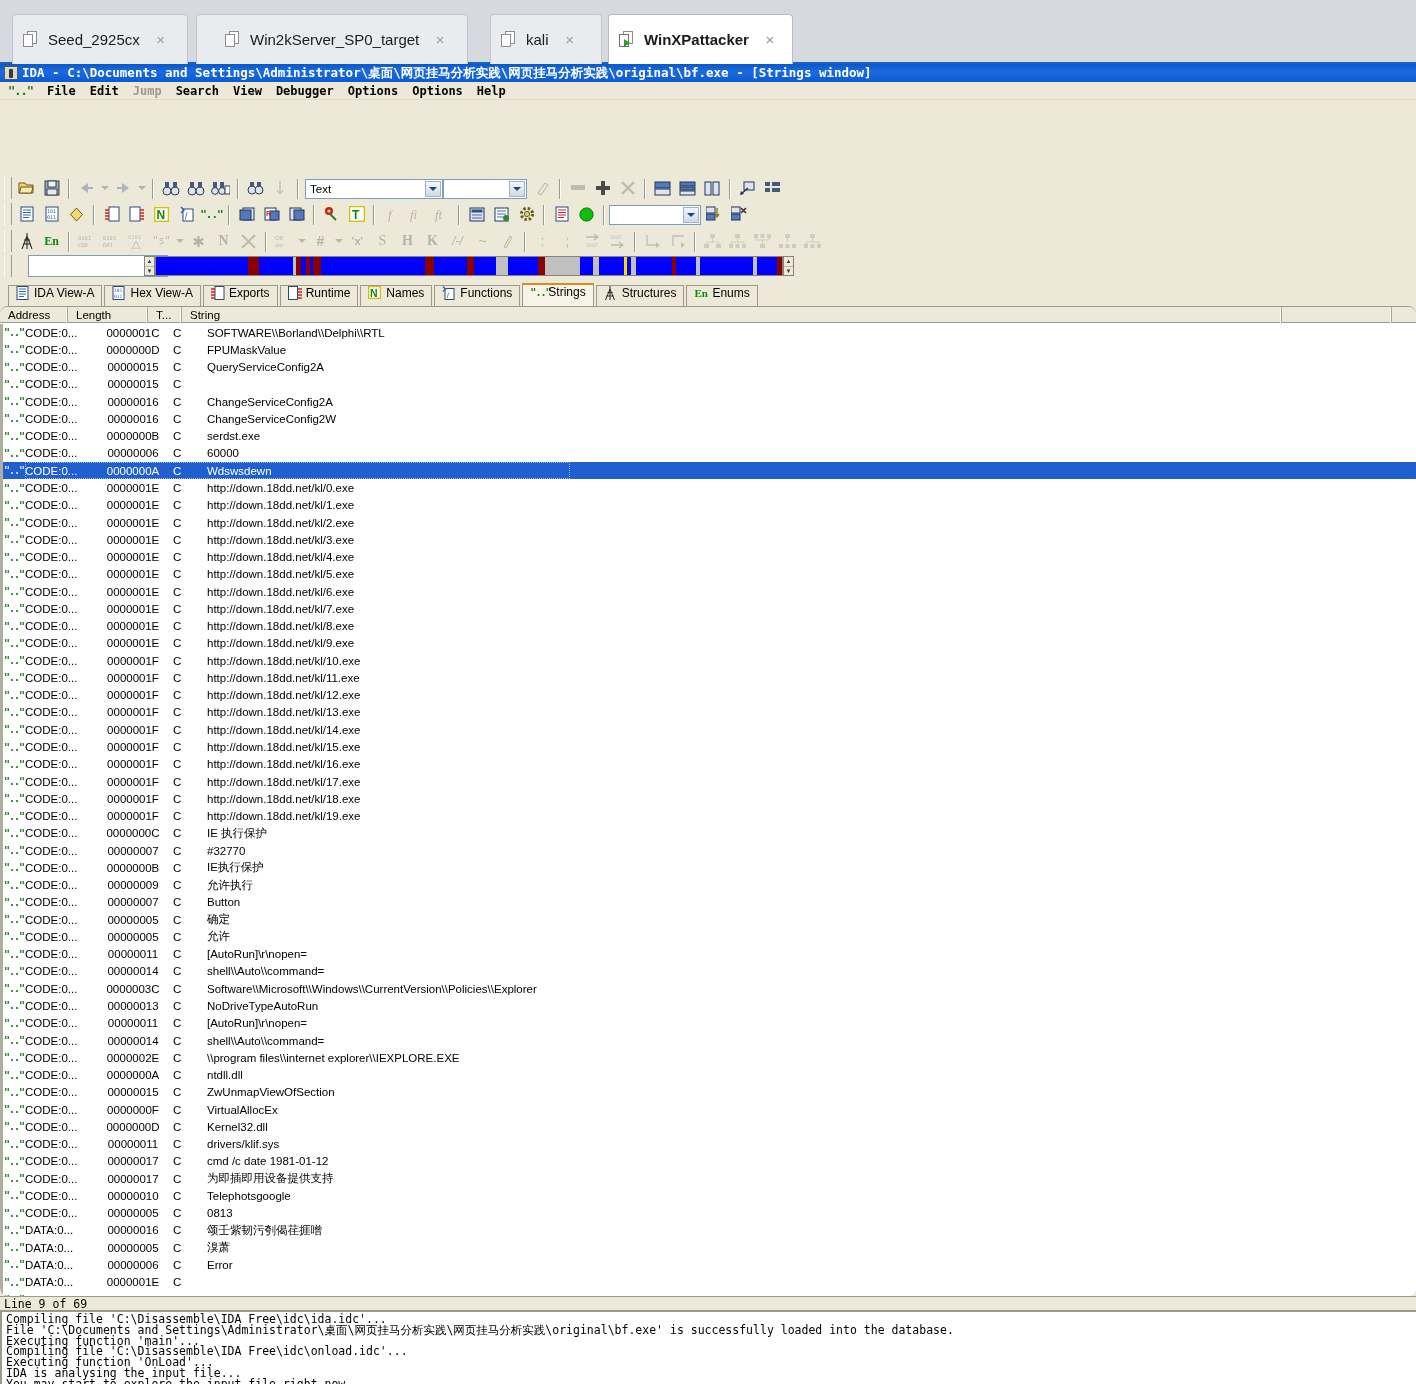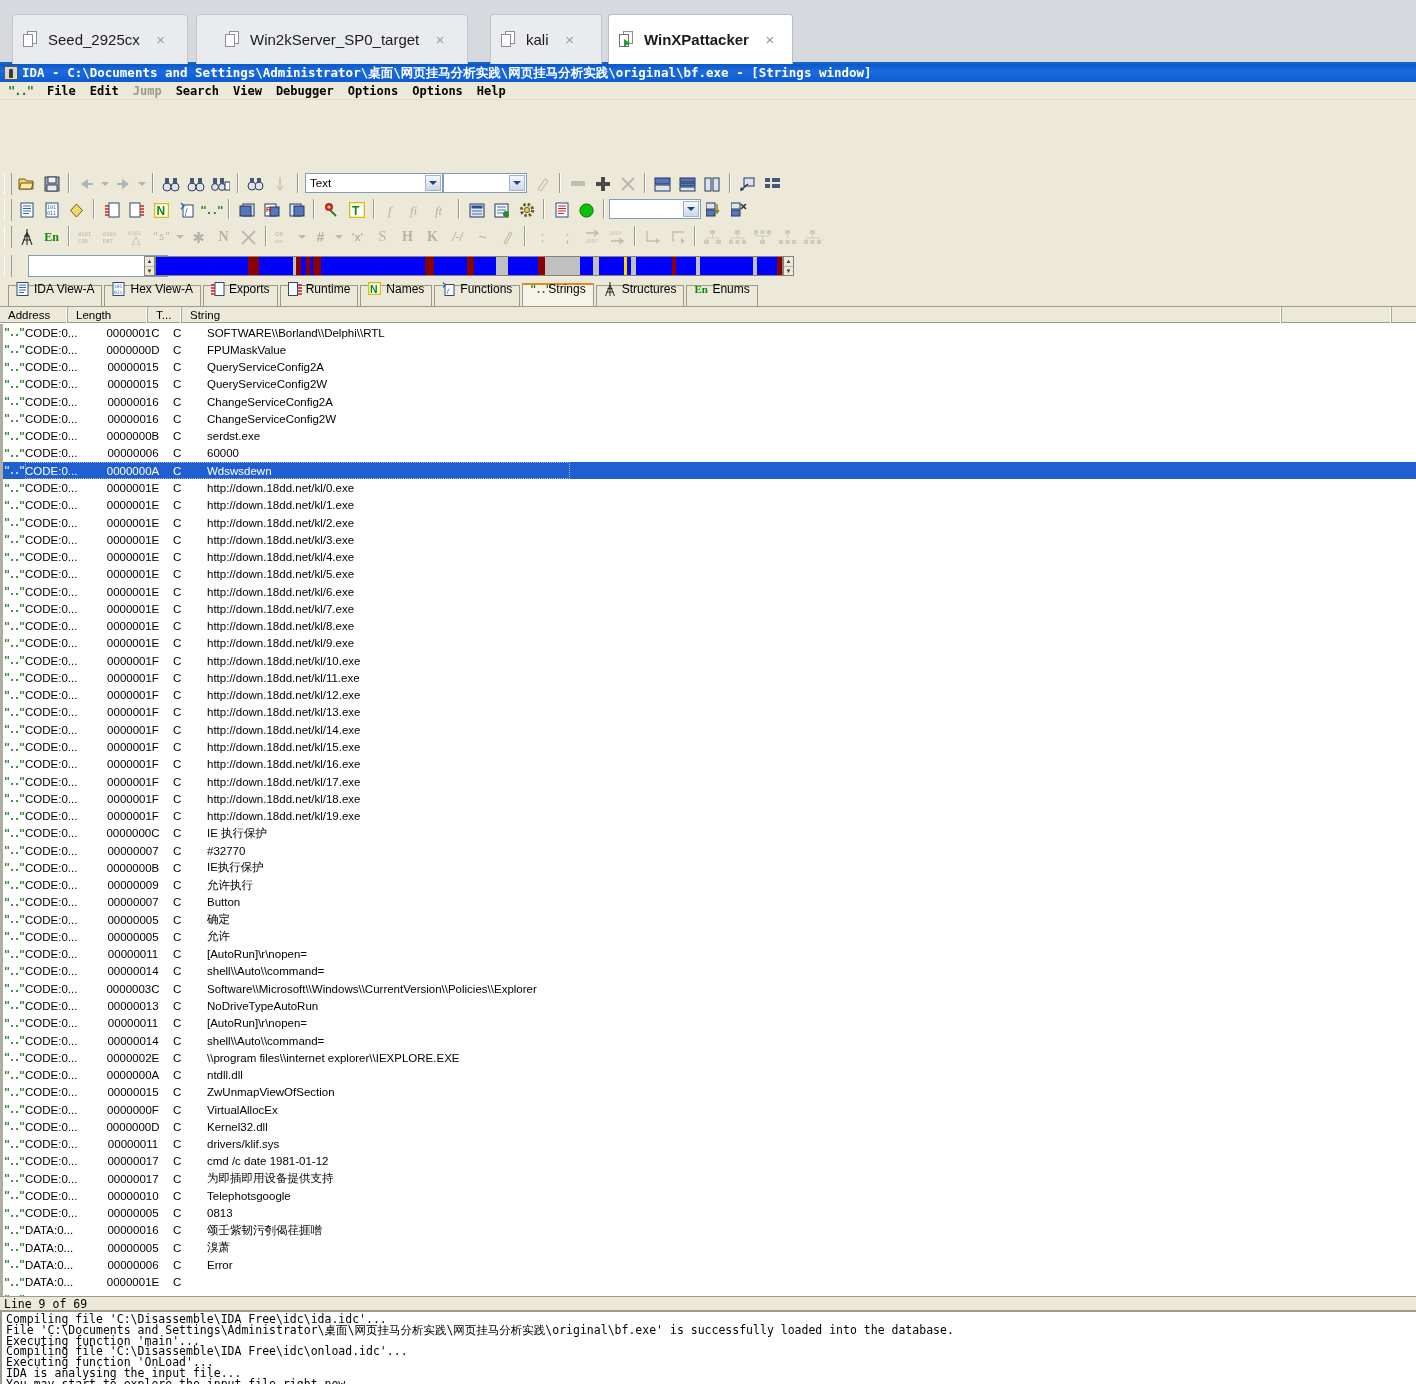--- a/index.html
+++ b/index.html
@@ -102,21 +102,21 @@
     color: #1d7a1d; font-weight: bold; margin: 0 7px 0 8px; letter-spacing: -1px;
   }
   #ida-menubar .mi { padding: 0 7px; font-weight: bold; cursor: default; }
   #ida-menubar .mi.dim { color: #9a9a8c; }
 
   
   #toolbars {
     position: absolute; left: 0; top: 36px; width: 1416px; height: 152px;
     background: #ece9d8;
   }
-  .tbrow { position: absolute; left: 0; width: 1416px; height: 26px; display: flex; align-items: flex-start; }
+  .tbrow { position: absolute; left: 0; width: 1416px; height: 26px; display: flex; align-items: flex-end; }
   .tbrow.r1 { top: 73px; }
   .tbrow.r2 { top: 99px; }
   .tbrow.r3 { top: 126px; }
   .grip {
     width: 8px; height: 22px; margin: 0 2px 0 4px; flex: 0 0 auto;
     border-left: 1px solid #fdfdfb; border-right: 1px solid #9c9a8c;
     background: #ece9d8;
   }
   .sep {
     width: 2px; height: 20px; margin: 0 4px; flex: 0 0 auto;
@@ -198,40 +198,41 @@
     position: absolute; left: 0; top: 218px; width: 1416px; height: 24px;
     background: #ece9d8;
     display: flex; align-items: flex-end;
     padding-left: 8px;
   }
   .ctab {
     height: 21px; margin-right: 2px;
     background: #ece9d8;
     border: 1px solid #9c9a8c;
     border-bottom: none;
-    display: flex; align-items: flex-end;
-    padding: 10px 7px;
+    display: flex; align-items: flex-start;
+    padding: 0 7px;
     font-size: 12px; color: #000;
     white-space: nowrap;
   }
   .ctab.active {
     background: #f6f4e8;
     border-top: 2px solid #e08a1e;
     height: 23px;
     position: relative; z-index: 4;
   }
   .ctab .cicon { width: 14px; height: 14px; margin-right: 4px; flex: 0 0 auto; }
   .ctab .clabel { }
 
   
   #listwrap {
     position: absolute; left: 0; top: 242px; width: 1416px; height: 990px;
     background: #ffffff;
     border-top: 1px solid #9c9a8c;
     overflow: hidden;
+    border-radius: 8px;
   }
   #listheader {
     position: absolute; left: 0; top: 0; width: 1416px; height: 16px;
     background: #ece9d8;
     display: flex; align-items: center;
     border-bottom: 1px solid #9c9a8c;
     font-size: 11.5px; color: #000;
   }
   #listheader .hc {
     height: 16px; display: flex; align-items: center;
@@ -975,21 +976,20 @@
           <span class="cell c-addr">CODE:0...</span>
           <span class="cell c-len">00000015</span>
           <span class="cell c-type">C</span>
           <span class="cell c-str">QueryServiceConfig2A</span>
         </div>
         <div class="lrow">
           <span class="c-quote">".."</span>
           <span class="cell c-addr">CODE:0...</span>
           <span class="cell c-len">00000015</span>
           <span class="cell c-type">C</span>
-          <span class="cell c-str">QueryServiceConfig2W</span>
         </div>
         <div class="lrow">
           <span class="c-quote">".."</span>
           <span class="cell c-addr">CODE:0...</span>
           <span class="cell c-len">00000016</span>
           <span class="cell c-type">C</span>
           <span class="cell c-str">ChangeServiceConfig2A</span>
         </div>
         <div class="lrow">
           <span class="c-quote">".."</span>

